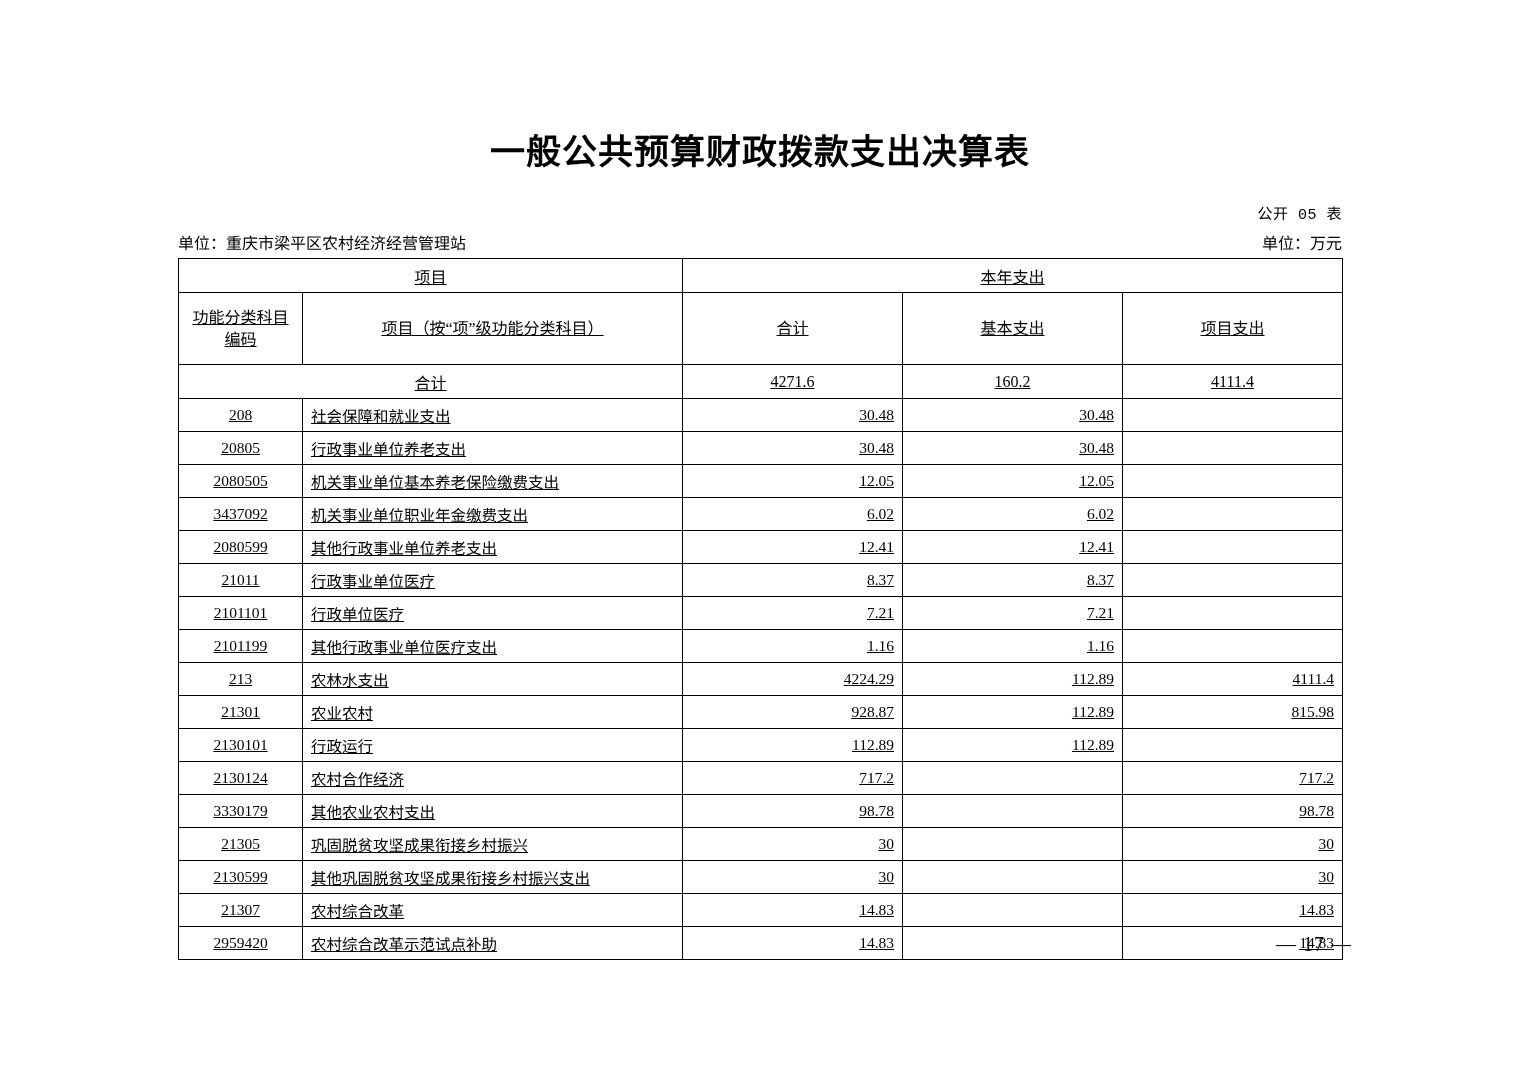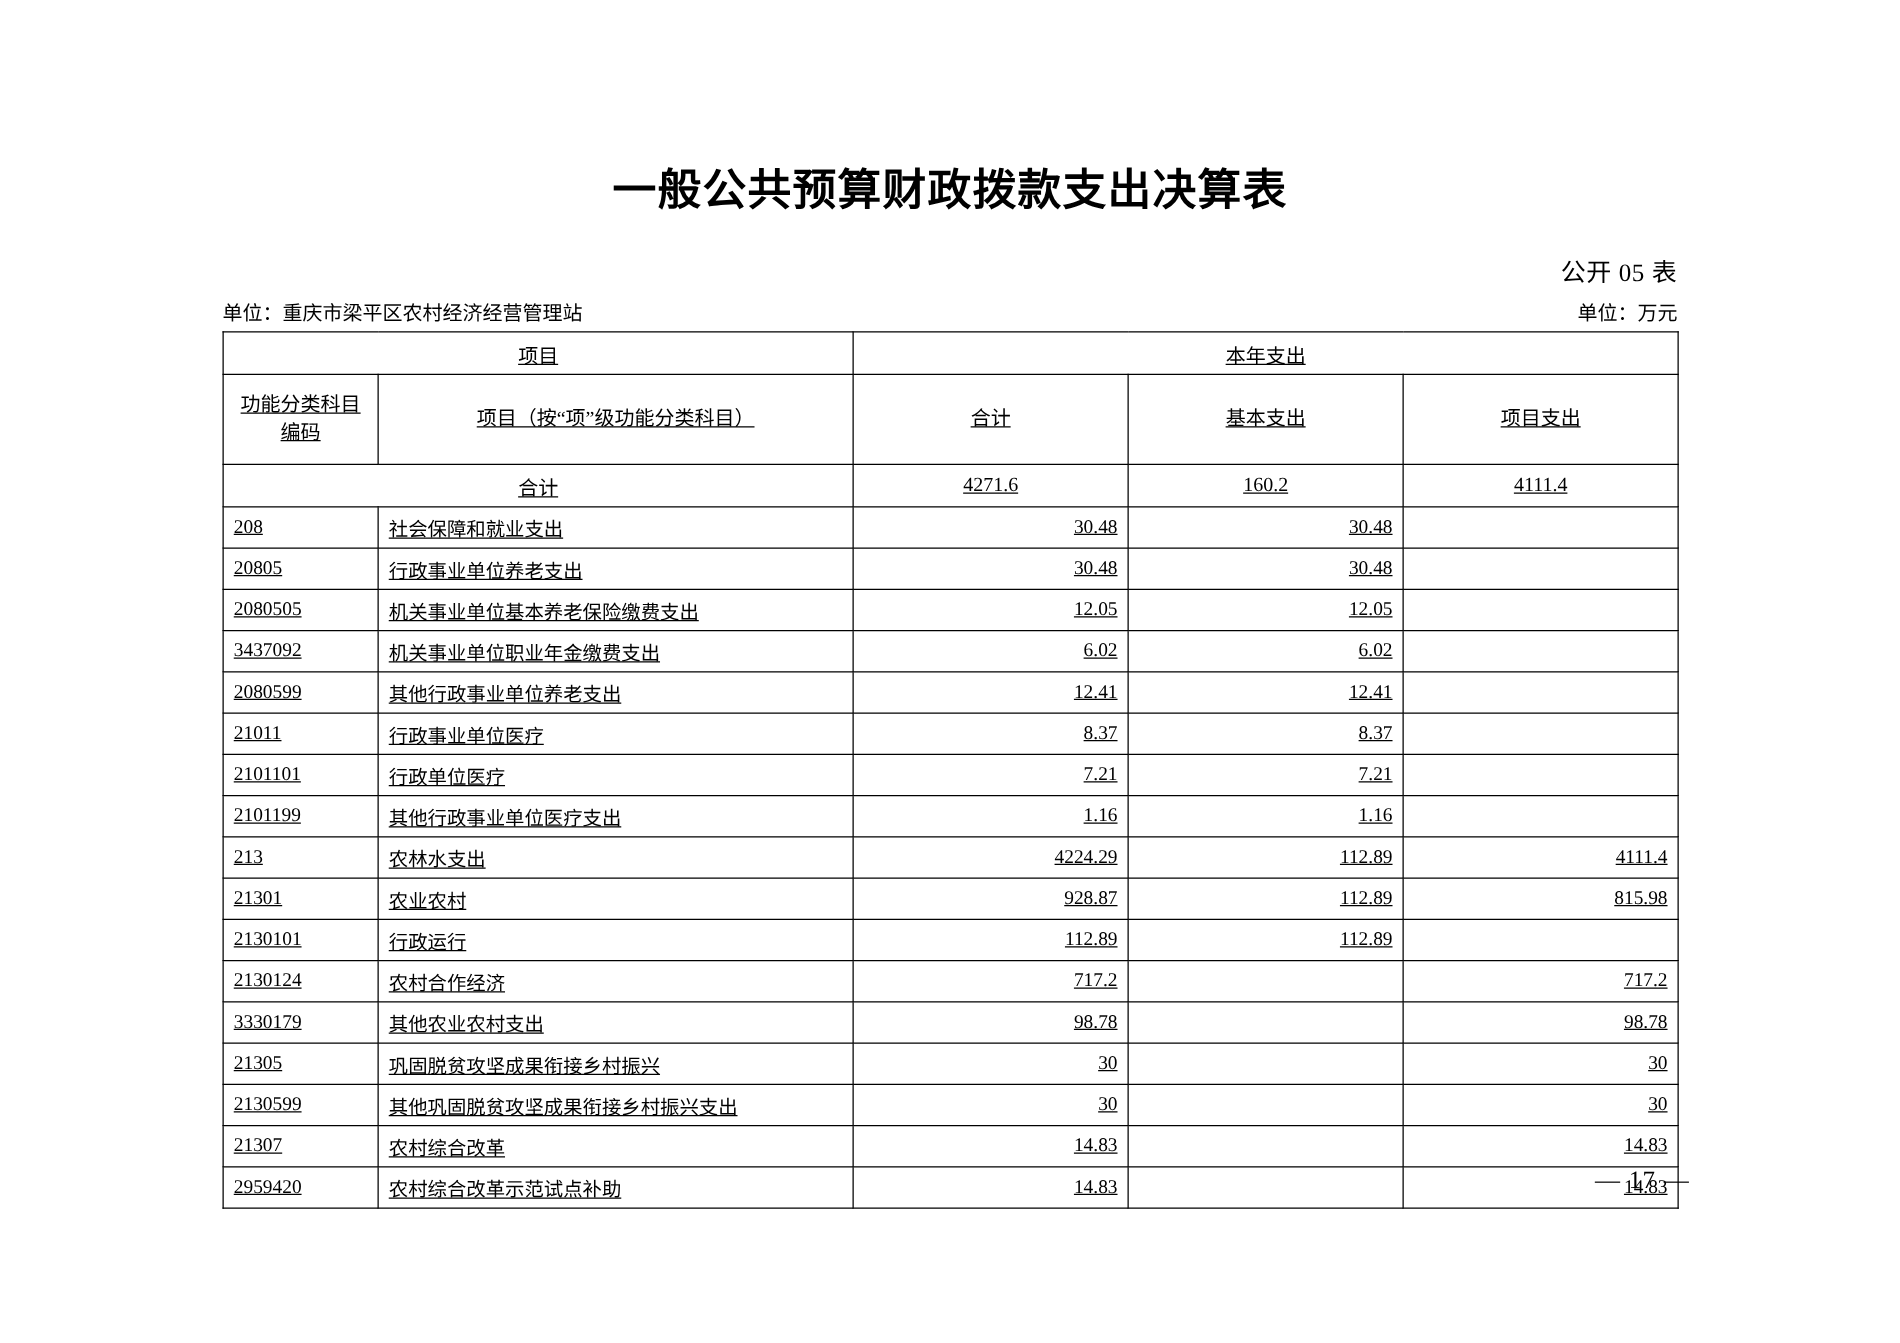--- a/index.html
+++ b/index.html
@@ -28,23 +28,24 @@
     font-size: 35px;
     font-weight: bold;
     letter-spacing: 1px;
     margin: 0;
     padding-top: 132px;
     line-height: 1.2;
     font-family: "Liberation Serif", "DejaVu Serif", serif;
   }
   .form-code {
     text-align: right;
-    font-size: 20px;
+    font-size: 15px;
     margin-top: 28px;
     letter-spacing: 0.5px;
+    font-family: Liberation Mono, monospace;
   }
   .meta-row {
     display: flex;
     justify-content: space-between;
     align-items: flex-end;
     font-size: 16px;
     margin-top: 6px;
     margin-bottom: 4px;
     gap: 44px;
   }
@@ -78,20 +79,21 @@
   }
   .row-total td {
     height: 34px;
     text-align: center;
     font-size: 16px;
   }
   tbody tr.data-row td {
     height: 33px;
   }
   .c-code {
+    text-align: center;
     width: 124px;
   }
   .c-name {
     width: 380px;
     text-align: left;
     padding-left: 14px;
   }
   .c-num {
     text-align: right;
     padding-right: 14px;

